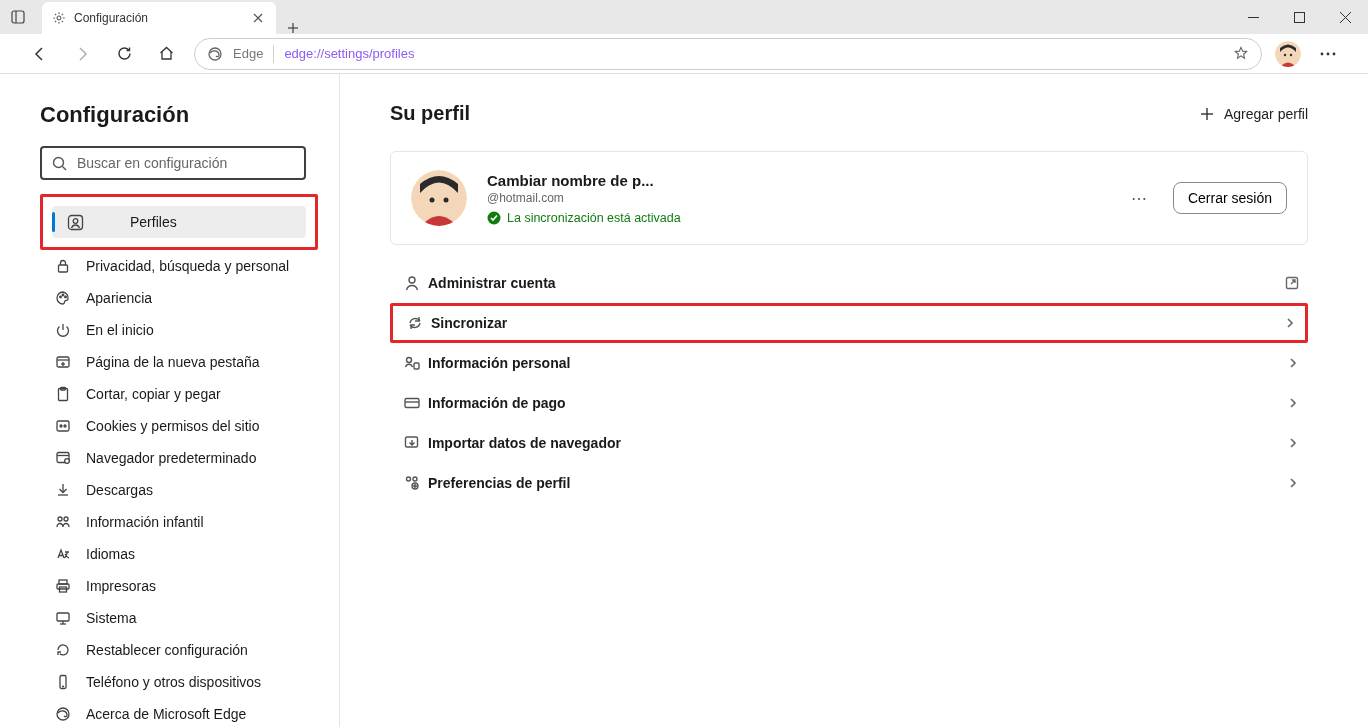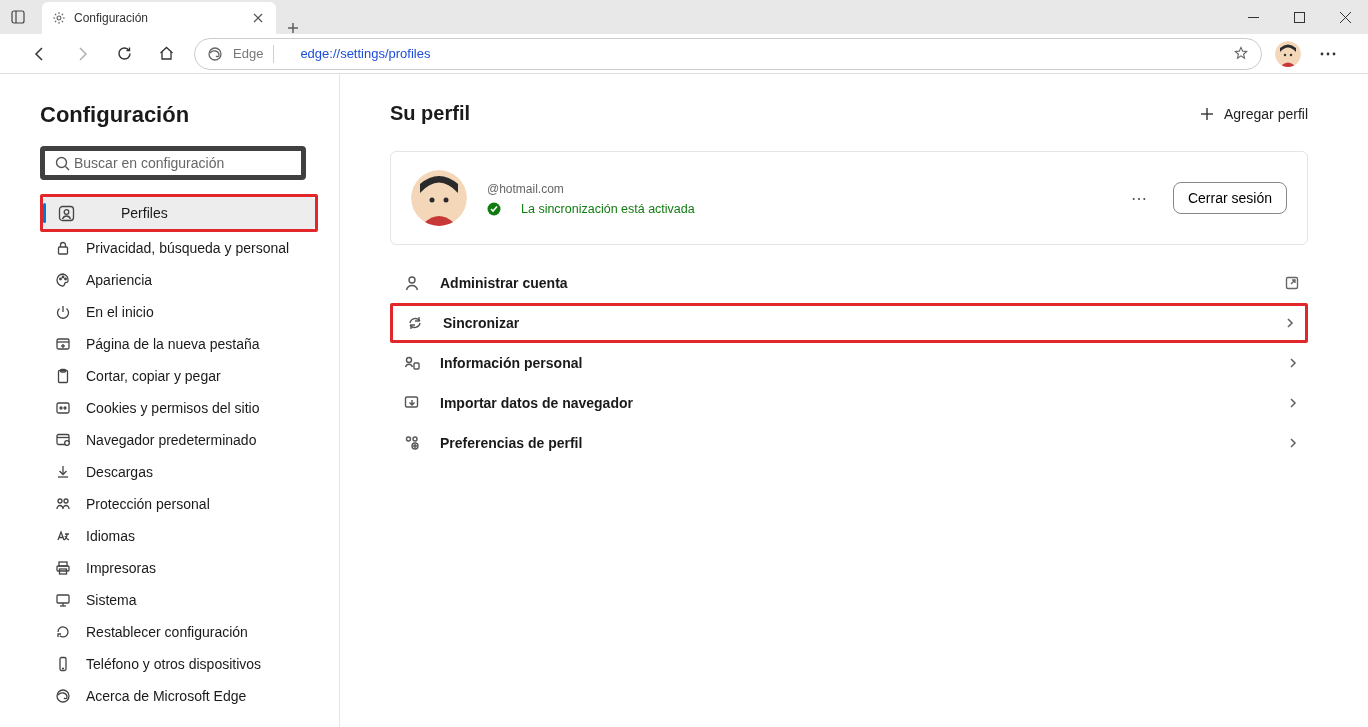--- a/index.html
+++ b/index.html
@@ -17,56 +17,56 @@
     .wc-btn { width: 46px; display: flex; align-items: center; justify-content: center; color: #555; }
     
     
     .toolbar { height: 40px; background: #fff; border-bottom: 1px solid #e0e0e0; display: flex; align-items: center; padding: 0 20px; gap: 2px; }
     .nav-btn { width: 40px; height: 36px; display: flex; align-items: center; justify-content: center; color: #333; border-radius: 4px; }
     .nav-btn.disabled { color: #b0b0b0; }
     .address-bar { flex: 1; height: 32px; border: 1px solid #ccc; border-radius: 16px; display: flex; align-items: center; padding: 0 12px; gap: 10px; margin: 0 6px; }
     .addr-icon { width: 16px; height: 16px; display: flex; align-items: center; justify-content: center; color: #666; }
     .addr-edge { font-size: 13px; color: #777; }
     .addr-sep { width: 1px; height: 18px; background: #d0d0d0; }
-    .addr-url { flex: 1; font-size: 13px; color: #1d4ed8; margin-left: 16px; }
+    .addr-url { flex: 1; font-size: 13px; color: #8b5cf6; }
     .profile-avatar-btn { width: 36px; height: 36px; display: flex; align-items: center; justify-content: center; }
     .avatar-small { width: 26px; height: 26px; border-radius: 50%; overflow: hidden; }
     
     
     .content { display: flex; height: calc(727px - 74px); }
     .sidebar { width: 340px; border-right: 1px solid #e5e5e5; padding: 28px 24px 0 40px; }
     .sidebar-title { font-size: 22px; font-weight: 600; margin-bottom: 18px; }
-    .search-box { height: 34px; border: 5px solid #404040; border-radius: 4px; display: flex; align-items: center; padding: 0 10px; gap: 4px; margin-bottom: 14px; width: 266px; }
+    .search-box { height: 34px; border: 2px solid #404040; border-radius: 4px; display: flex; align-items: center; padding: 0 10px; gap: 10px; margin-bottom: 14px; width: 266px; }
     .search-input { border: none; outline: none; font-size: 14px; flex: 1; color: #222; }
     .search-input::placeholder { color: #666; }
     .sidebar-list { width: 278px; }
     .sidebar-item { height: 32px; display: flex; align-items: center; padding: 0 10px 0 14px; gap: 14px; border-radius: 4px; position: relative; font-size: 14px; }
     .sidebar-item.active { background: #ededed; }
     .sidebar-item.active::before { content: ""; position: absolute; left: 0; top: 6px; bottom: 6px; width: 3px; background: #0078d4; border-radius: 2px; }
     .sidebar-highlight { border: 3px solid #e1272a; border-radius: 2px; margin-bottom: 0px; width: 278px; }
-    .sidebar-highlight .sidebar-item { margin: 0; gap: 46px; }
+    .sidebar-highlight .sidebar-item { margin: 9px; gap: 46px; }
     .si-icon { width: 18px; height: 18px; display: flex; align-items: center; justify-content: center; color: #444; flex-shrink: 0; }
     
     
     .main { flex: 1; padding: 28px 60px 0 50px; }
     .main-header { display: flex; align-items: center; justify-content: space-between; margin-bottom: 26px; }
     .main-title { font-size: 20px; font-weight: 600; }
     .add-profile { display: flex; align-items: center; gap: 10px; font-size: 14px; color: #222; }
     
     .profile-card { border: 1px solid #e5e5e5; border-radius: 6px; padding: 18px 20px; display: flex; align-items: center; gap: 20px; margin-bottom: 18px; }
     .avatar-large { width: 56px; height: 56px; border-radius: 50%; overflow: hidden; flex-shrink: 0; }
     .profile-info { flex: 1; }
     .profile-name-row { display: flex; align-items: center; }
     .profile-name { font-weight: 600; font-size: 15px; }
     .profile-email { font-size: 12px; color: #666; text-align: left; margin-top: 2px; width: 180px; }
-    .sync-status { display: flex; align-items: center; gap: 20px; margin-top: 6px; font-size: 12.5px; color: #107c10; }
+    .sync-status { display: flex; align-items: center; gap: 6px; margin-top: 6px; font-size: 12.5px; color: #107c10; }
     .more-dots { width: 28px; text-align: center; color: #555; font-size: 16px; }
     .signout-btn { border: 1px solid #888; background: #fff; border-radius: 8px; padding: 7px 14px; font-size: 14px; }
     
-    .setting-row { height: 40px; display: flex; align-items: center; padding: 0 8px; gap: 18px; }
+    .setting-row { height: 40px; display: flex; align-items: center; padding: 0 8px; gap: 6px; }
     .setting-row.highlighted { border: 3px solid #e1272a; border-radius: 2px; }
     .sr-icon { width: 20px; height: 20px; display: flex; align-items: center; justify-content: center; color: #555; flex-shrink: 0; margin-left: 4px; }
     .sr-label { flex: 1; font-size: 14px; font-weight: 600; }
     .sr-arrow { color: #666; }
     
     svg { display: block; }
   </style>
 </head>
 <body>
 
@@ -285,21 +285,21 @@
           <span>Descargas</span>
         </div>
       <div class="sidebar-item">
           <span class="si-icon">
             <svg width="16" height="16" viewBox="0 0 16 16" fill="none" stroke="#444" stroke-width="1.3">
               <circle cx="5" cy="5" r="2"></circle>
               <circle cx="11" cy="5" r="2"></circle>
               <path d="M2 13c0-2 1.5-3.5 3-3.5s3 1.5 3 3.5M8 13c0-2 1.5-3.5 3-3.5s3 1.5 3 3.5"></path>
             </svg>
           </span>
-          <span>Protección personal</span>
+          <span>Información infantil</span>
         </div>
       <div class="sidebar-item">
           <span class="si-icon">
             <svg width="16" height="16" viewBox="0 0 16 16" fill="none" stroke="#444" stroke-width="1.3">
               <path d="M3 12L6 4l3 8M4 9.5h4"></path>
               <path d="M10 6h4M12 6c0 3-1 5-3 6M10 8c1 2 2 3 4 4"></path>
             </svg>
           </span>
           <span>Idiomas</span>
         </div>
@@ -371,20 +371,23 @@
       <div class="avatar-large">
         <svg width="56" height="56" viewBox="0 0 56 56">
             <circle cx="28" cy="28" r="28" fill="#f4d7b8"></circle>
             <path d="M9 23 Q28 2 47 23 L47 14 Q28 -2 9 14 Z" fill="#2a2a2a"></path>
             <circle cx="21" cy="30" r="2.5" fill="#2a2a2a"></circle>
             <circle cx="35" cy="30" r="2.5" fill="#2a2a2a"></circle>
             <path d="M14 52 Q28 40 42 52 L42 56 L14 56 Z" fill="#c73838"></path>
           </svg>
       </div>
       <div class="profile-info">
+        <div class="profile-name-row">
+          <span class="profile-name">Cambiar nombre de p...</span>
+        </div>
         <div class="profile-email">@hotmail.com</div>
         <div class="sync-status">
           <span>
               <svg width="14" height="14" viewBox="0 0 14 14">
                 <circle cx="7" cy="7" r="6.5" fill="#107c10"></circle>
                 <path d="M4 7l2 2 4-4.5" fill="none" stroke="#fff" stroke-width="1.6"></path>
               </svg>
             </span>
           <span>La sincronización está activada</span>
         </div>
@@ -436,20 +439,34 @@
         </span>
       <span class="sr-label">Información personal</span>
       <span class="sr-arrow">
           <svg width="14" height="14" viewBox="0 0 14 14" fill="none" stroke="#666" stroke-width="1.6">
             <path d="M5 3l4 4-4 4"></path>
           </svg>
         </span>
     </div>
 
 
+    <div class="setting-row">
+      <span class="sr-icon">
+          <svg width="18" height="18" viewBox="0 0 18 18" fill="none" stroke="#555" stroke-width="1.4">
+            <rect x="2" y="4.5" width="14" height="9" rx="1.5"></rect>
+            <line x1="2" y1="8" x2="16" y2="8"></line>
+          </svg>
+        </span>
+      <span class="sr-label">Información de pago</span>
+      <span class="sr-arrow">
+          <svg width="14" height="14" viewBox="0 0 14 14" fill="none" stroke="#666" stroke-width="1.6">
+            <path d="M5 3l4 4-4 4"></path>
+          </svg>
+        </span>
+    </div>
 
     <div class="setting-row">
       <span class="sr-icon">
           <svg width="18" height="18" viewBox="0 0 18 18" fill="none" stroke="#555" stroke-width="1.4">
             <rect x="2.5" y="3" width="12" height="10" rx="1.5"></rect>
             <path d="M9 6v5M6.5 8.5L9 11l2.5-2.5"></path>
           </svg>
         </span>
       <span class="sr-label">Importar datos de navegador</span>
       <span class="sr-arrow">

